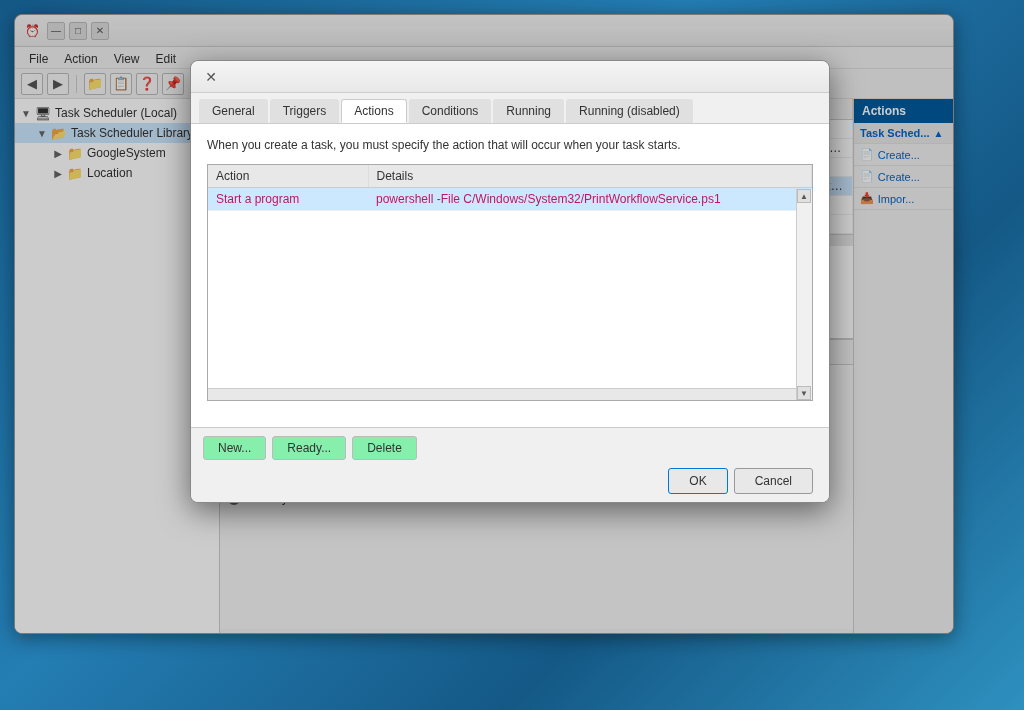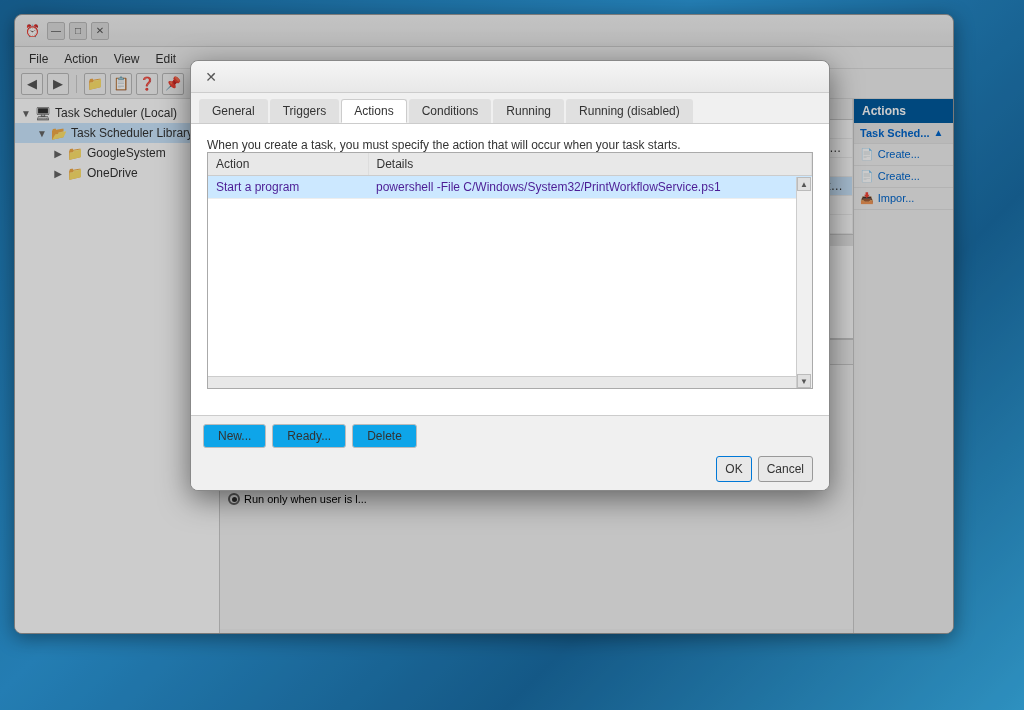--- a/index.html
+++ b/index.html
@@ -225,21 +225,21 @@
     }
     .actions-header {
       background: #005a9e;
       color: white;
       padding: 5px 8px;
       font-size: 12px;
       font-weight: bold;
     }
     .action-item {
       display: flex;
-      align-items: flex-start;
+      align-items: center;
       padding: 4px 6px;
       font-size: 11px;
       color: #0066cc;
       cursor: pointer;
       border-bottom: 1px solid #e0e0e0;
       gap: 4px;
     }
     .action-item-bold {
       font-weight: bold;
       background: #e8e8e8;
@@ -402,20 +402,21 @@
       border-bottom-color: white;
     }
 
     .dialog-body {
       padding: 14px 16px;
       background: white;
     }
     .dialog-description {
       font-size: 12px;
       color: #333;
+      margin-bottom: 12px;
     }
 
     
     .actions-table-container {
       border: 1px solid #aaa;
       margin-bottom: 12px;
     }
     .actions-table {
       width: 100%;
       border-collapse: collapse;
@@ -426,21 +427,21 @@
       padding: 4px 8px;
       text-align: left;
       font-size: 12px;
       font-weight: normal;
       color: #333;
       border-right: 1px solid #ddd;
     }
     .actions-table td {
       padding: 4px 8px;
       font-size: 12px;
-      color: #4c1d95;
+      color: #be185d;
       border-bottom: 1px solid #eee;
     }
     .actions-table tr.selected-row { background: #cce8ff; }
     .actions-table-body {
       height: 200px;
       overflow-y: auto;
     }
     .scroll-arrow {
       width: 14px;
       height: 14px;
@@ -460,35 +461,35 @@
       padding: 8px 12px;
     }
     .dialog-action-btns {
       display: flex;
       gap: 6px;
       margin-bottom: 8px;
     }
     .dialog-btn {
       padding: 4px 14px;
       font-size: 12px;
-      background: #0ea5e9;
+      background: #86efac;
       border: 1px solid #bbb;
       border-radius: 3px;
       cursor: pointer;
       color: #333;
     }
 
     .dialog-main-btns {
       display: flex;
       justify-content: flex-end;
       gap: 6px;
       padding: 0 4px;
     }
     .dialog-main-btn {
-      padding: 5px 8px;
+      padding: 5px 20px;
       font-size: 12px;
       background: #e8e8e8;
       border: 1px solid #999;
       border-radius: 3px;
       cursor: pointer;
       color: #333;
     }
     .dialog-main-btn.ok { border-color: #0078d7; }
 
     .scrollbar-h-dialog {
@@ -542,21 +543,21 @@
         <span>Task Scheduler Library</span>
       </div>
       <div class="tree-item indent-3">
         <div class="tree-expand">▶</div>
         <div class="tree-icon">📁</div>
         <span>GoogleSystem</span>
       </div>
       <div class="tree-item indent-3">
         <div class="tree-expand">▶</div>
         <div class="tree-icon">📁</div>
-        <span>OneDrive</span>
+        <span>Location</span>
       </div>
     </div>
 
     <div class="right-area">
       <div style="display:flex; flex:1; overflow:hidden;">
 
         <div style="flex:1; display:flex; flex-direction:column; overflow:hidden;">
 
           <div class="task-list-area">
             <table class="task-table">

